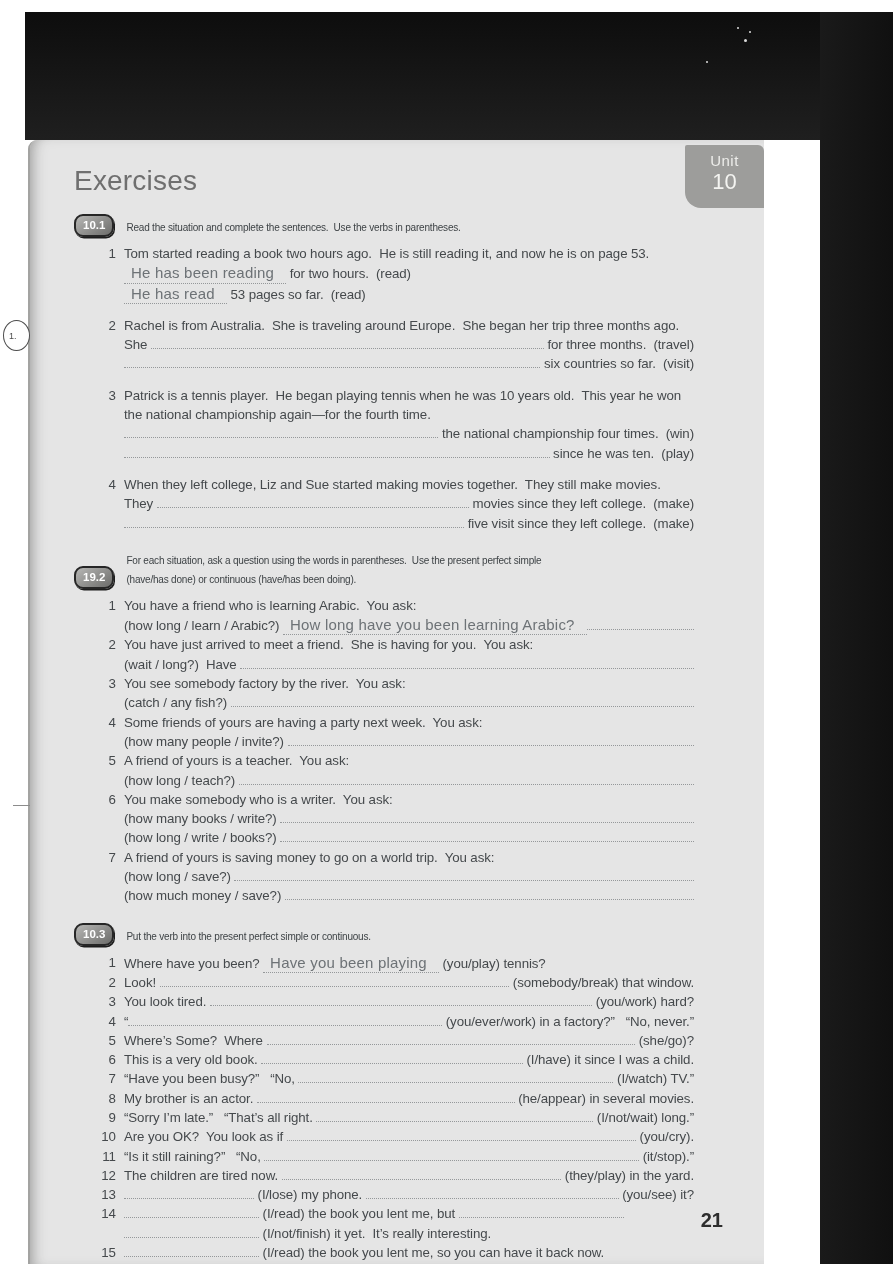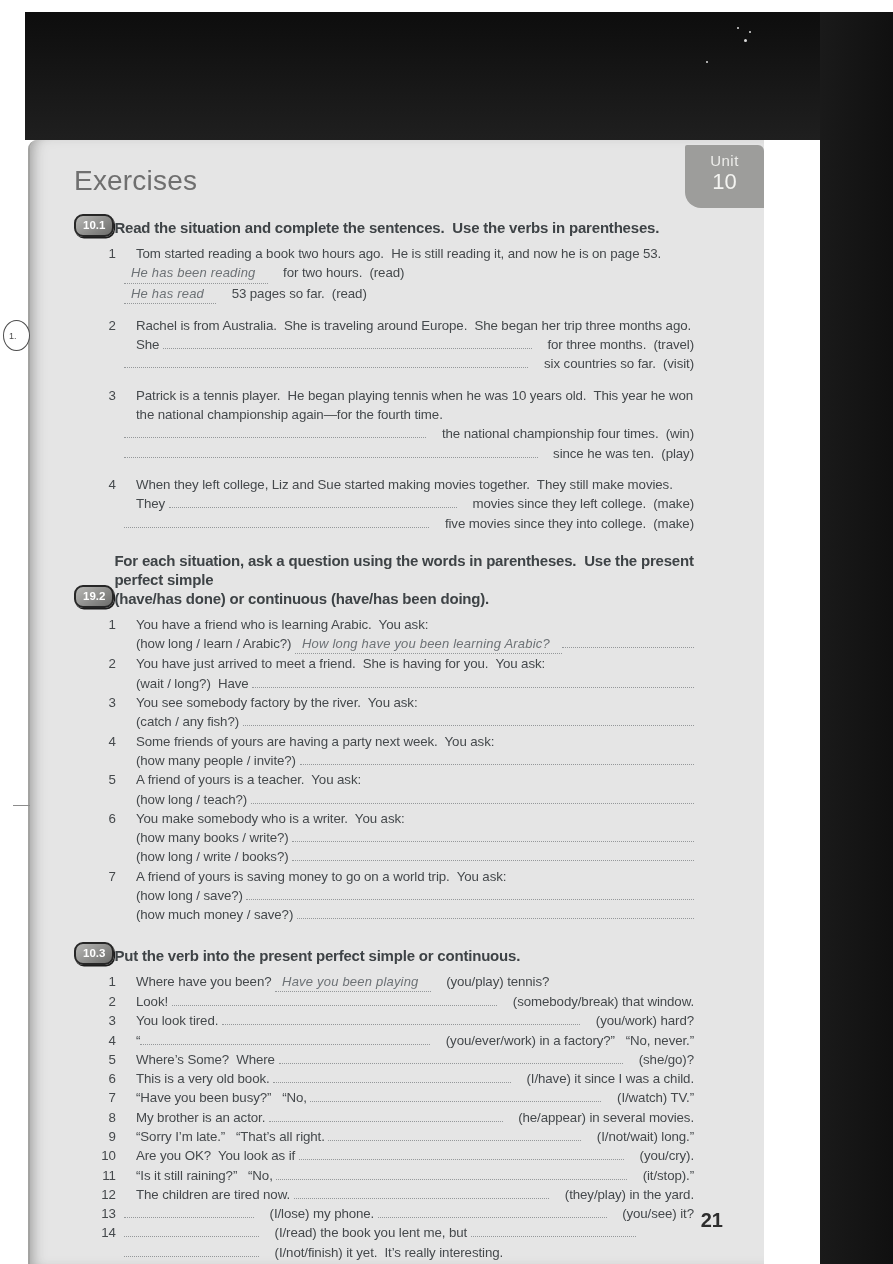--- a/index.html
+++ b/index.html
@@ -27,39 +27,39 @@
   .title{margin:0;padding:25px 0 0 44px;font-size:28px;font-weight:400;
     color:#6f6f6f;letter-spacing:.2px;}
 
   .content{padding:0 40px 0 44px;}
 
   .sec-head{display:flex;align-items:flex-end;margin-top:16px;margin-bottom:7px;}
   .badge{flex:0 0 auto;background:linear-gradient(145deg,#b7b7b5,#6c6c6a);
     border:2px solid #262626;border-radius:9px;color:#ffffff;font-weight:700;
     font-size:11.5px;line-height:14px;padding:2px 7px 3px;box-shadow:1px 1.5px 0 #1d1d1d;
     margin-top:1px;}
-  .instruction{font-weight:700;color:#3e4346;font-size:15px;line-height:19px;
-    letter-spacing:-0.2px;padding-top:2px;}
+  .instruction{font-weight:400;color:#3e4346;font-size:10px;line-height:19px;
+    letter-spacing:-0.2px;padding-top:2px;margin-left:12px;}
   .instr-line{display:block;white-space:pre-wrap;}
 
   .items{margin-left:24px;padding-right:30px;}
   .item{display:flex;}
   .sec.gapped .item{margin-bottom:12px;}
   .item .num{flex:0 0 18px;text-align:right;margin-right:8px;color:#45494c;
     font-size:13.3px;line-height:19.3px;}
   .item .lines{flex:1;min-width:0;}
   .line{display:flex;align-items:baseline;font-size:13.3px;line-height:19.3px;
     color:#45494c;letter-spacing:-0.1px;}
-  .txt{white-space:pre;margin-left:12px;}
+  .txt{white-space:pre;}
   .line.single{display:block;}
   .line.single .txt{white-space:pre-wrap;}
   .blank{flex:1 1 auto;min-width:18px;height:.85em;
     border-bottom:1.3px dotted #95989a;}
   .blank.fixed{flex:0 0 auto;}
-  .answer{flex:0 0 auto;font-style:italic;color:#6d7276;font-size:13px;
+  .answer{flex:0 0 auto;color:#6d7276;font-size:15px;
     border-bottom:1.3px dotted #95989a;padding:0 12px 0 7px;white-space:pre;
     letter-spacing:.2px;}
 
   .page-number{position:absolute;right:41px;bottom:32px;font-size:20px;
     font-weight:700;color:#2d2d2d;}
 
   .margin-circle{position:absolute;left:3px;top:320px;width:27px;height:31px;
     border:1.5px solid #4c4c4c;border-radius:50%;background:#fefefe;z-index:5;
     box-sizing:border-box;display:flex;align-items:center;padding-left:5px;
     font-size:9px;color:#4a4a4a;}
@@ -146,21 +146,21 @@
             <div class="num">4</div>
             <div class="lines">
               <div class="line single"><span class="txt">When they left college, Liz and Sue started making movies together.  They still make movies.</span></div>
               <div class="line">
                 <span class="txt">They </span>
                 <span class="blank"></span>
                 <span class="txt"> movies since they left college.  (make)</span>
               </div>
               <div class="line">
                 <span class="blank"></span>
-                <span class="txt"> five movies since they into college.  (make)</span>
+                <span class="txt"> five visit since they left college.  (make)</span>
               </div>
             </div>
           </div>
         </div>
       </section>
       <section class="sec">
         <div class="sec-head">
           <div class="badge">19.2</div>
           <div class="instruction">
             <div class="instr-line">For each situation, ask a question using the words in parentheses.  Use the present perfect simple</div>

